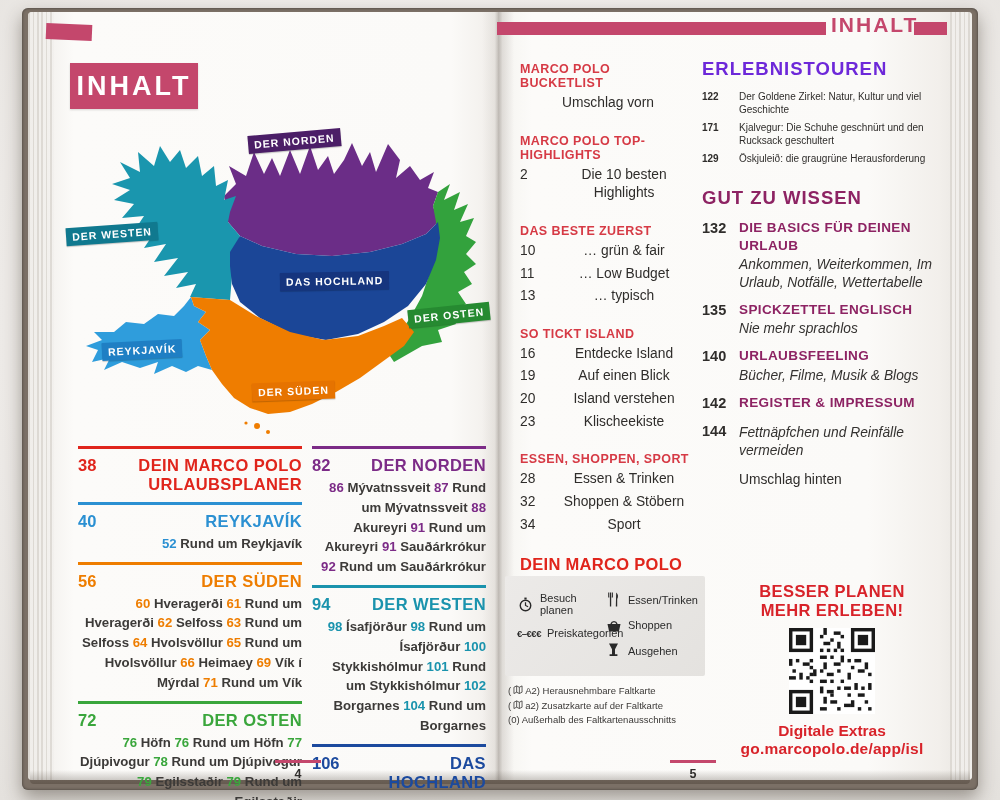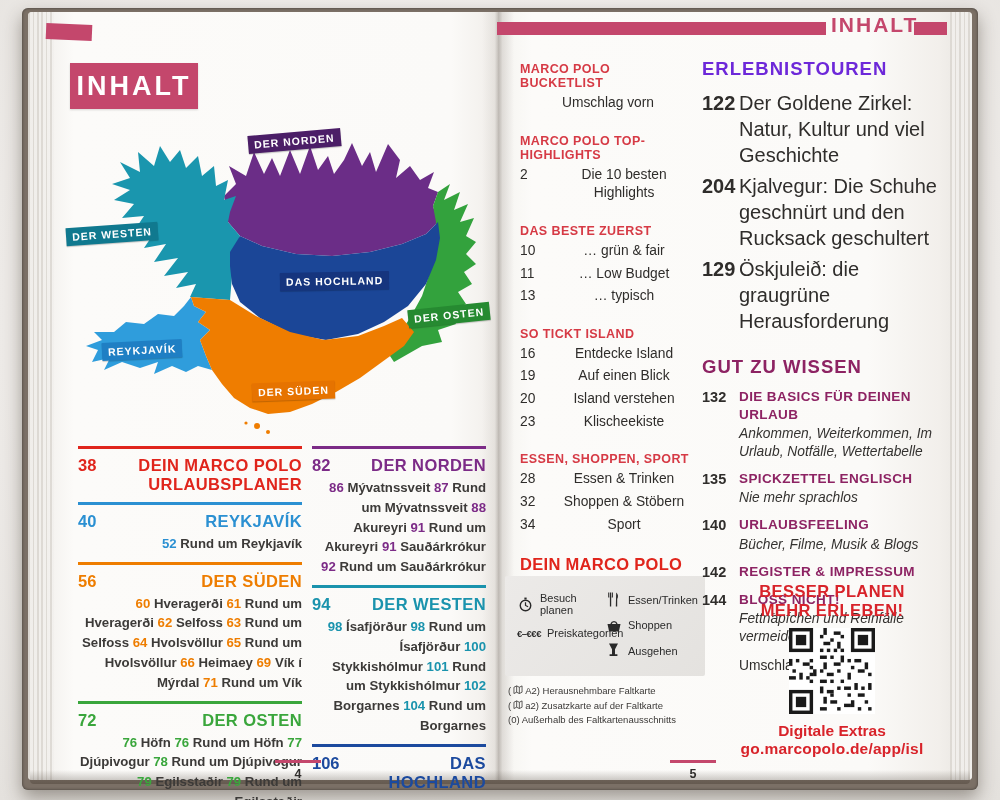--- a/index.html
+++ b/index.html
@@ -83,21 +83,21 @@
   .leg-sym{font-size:9.5px;font-weight:bold;letter-spacing:-0.5px;flex:0 0 24px;}
   
   .footnotes{position:absolute;left:508px;top:684px;width:200px;font-size:9.5px;line-height:1.55;color:#3a3836;}
   .fn-row{display:flex;align-items:center;gap:2px;}
 
   
   .rcol2{position:absolute;left:702px;top:58px;width:236px;}
   .bighead{margin:0 0 10px 0;font-size:18.5px;font-weight:bold;letter-spacing:1px;}
   .bighead.green{color:#6d28d9;}
   .bighead.magenta{color:#8d2363;margin-top:22px;}
-  .eitem{display:flex;font-size:20px;line-height:1.3;margin-bottom:5px;}
+  .eitem{display:flex;font-size:10px;line-height:1.3;margin-bottom:5px;}
   .en2{flex:0 0 37px;font-weight:bold;}
   .et2{flex:1;}
   .gitem{display:flex;font-size:14px;line-height:1.3;margin-bottom:9px;}
   .gn{flex:0 0 37px;font-weight:bold;font-size:14.5px;}
   .gbody{flex:1;}
   .gtitle{font-weight:bold;color:#8d2363;letter-spacing:.4px;font-size:13.5px;line-height:1.3;}
   .gsub{font-style:italic;color:#343230;margin-top:2px;font-size:13.8px;}
   .gsub:empty,.gnote:empty{display:none;}
   .gnote{color:#2f2d2b;margin-top:2px;font-size:13.8px;}
 
@@ -397,21 +397,21 @@
 
 <div class="rcol2">
   <h2 class="bighead green">ERLEBNISTOUREN</h2>
   <div>
 
   <div class="eitem">
         <span class="en2">122</span>
         <span class="et2">Der Goldene Zirkel: Natur, Kultur und viel Geschichte</span>
       </div>
       <div class="eitem">
-        <span class="en2">204</span>
+        <span class="en2">171</span>
         <span class="et2">Kjalvegur: Die Schuhe geschnürt und den Rucksack geschultert</span>
       </div>
       <div class="eitem">
         <span class="en2">129</span>
         <span class="et2">Öskjuleið: die graugrüne Herausforderung</span>
       </div>
     </div>
   <h2 class="bighead magenta">GUT ZU WISSEN</h2>
   <div>
 
@@ -442,21 +442,20 @@
       <div class="gitem">
         <span class="gn">142</span>
         <div class="gbody">
           <div class="gtitle">REGISTER &amp; IMPRESSUM</div>
 
         </div>
       </div>
       <div class="gitem">
         <span class="gn">144</span>
         <div class="gbody">
-          <div class="gtitle">BLOSS NICHT!</div>
           <div class="gsub">Fettnäpfchen und Reinfälle vermeiden</div>
 
         </div>
       </div>
       <div class="gitem">
         <span class="gn"></span>
         <div class="gbody">
 
           <div class="gnote">Umschlag hinten</div>
         </div>

